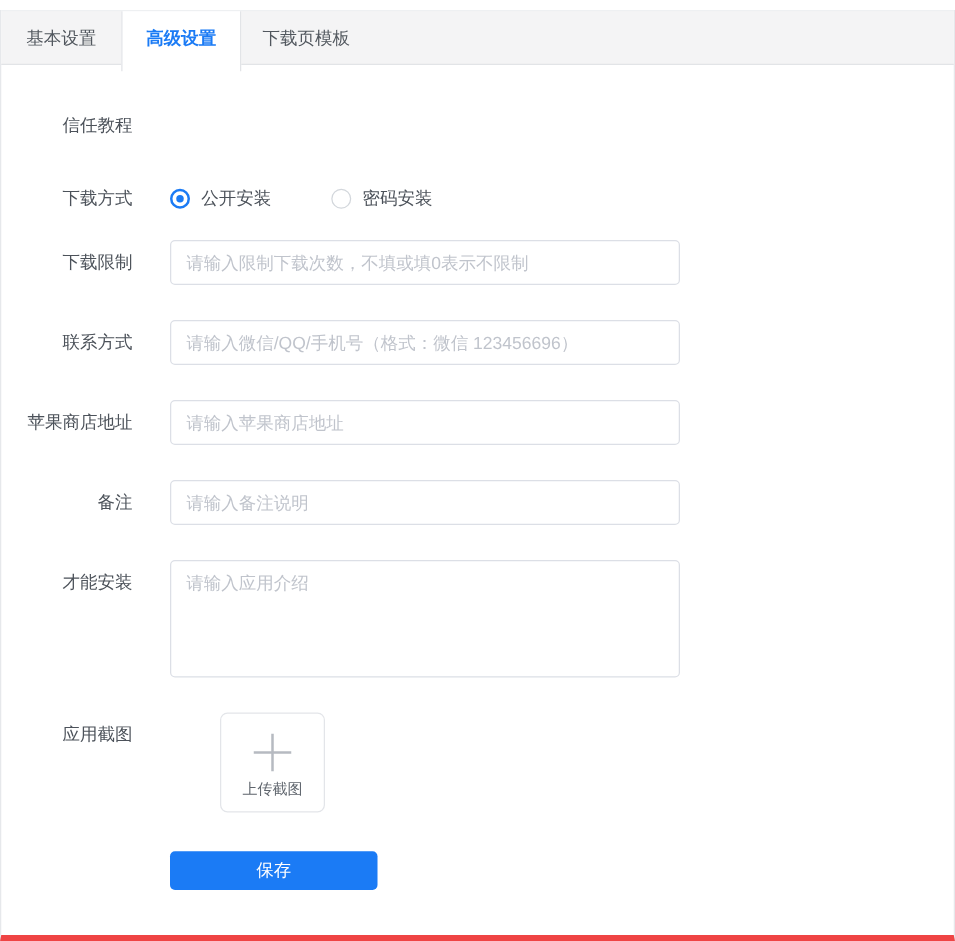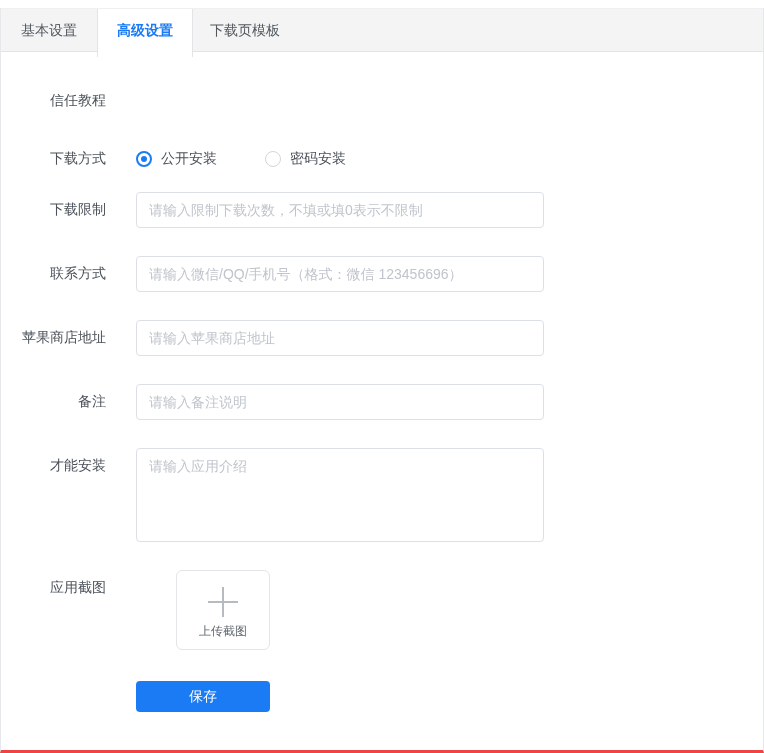--- a/index.html
+++ b/index.html
@@ -8,21 +8,21 @@
     width:764px; height:753px;
     font-family:"Liberation Sans","DejaVu Sans",sans-serif;
     font-size:14px; color:#50555c;
     overflow:hidden;
   }
   .top-strip { height:8px; background:#ffffff; }
   .panel {
     height:745px;
     border-left:1px solid #e6e8eb;
     border-right:1px solid #e6e8eb;
-    border-bottom:3px solid #ef4444;
+    border-bottom:5px solid #ef4444;
     background:#ffffff;
   }
   
   .tabbar {
     display:flex; height:44px;
     background:#f4f4f5;
     border-top:1px solid #eef0f2;
     border-bottom:1px solid #e2e4e7;
     position:relative;
   }
@@ -70,39 +70,39 @@
     width:408px; border:1px solid #dcdfe6; border-radius:4px;
     font-family:"Liberation Sans","DejaVu Sans",sans-serif;
     font-size:14px; color:#333; background:#fff; outline:none;
   }
   .text-input { height:36px; padding:0 12px; }
   .textarea { height:94px; padding:9px 12px; resize:none; }
   .text-input::placeholder, .textarea::placeholder { color:#c0c4cc; opacity:1; }
   
   .upload-row { margin-bottom:31px;gap:40px; }
   .upload-box {
-    width:94px; height:80px;
+    width:84px; height:80px;
     border:1px solid #e3e5e9; border-radius:6px;
     position:relative; cursor:pointer; background:#fff;
   }
   .plus-icon { position:absolute; top:16px; left:50%; width:30px; height:30px; transform:translateX(-50%); }
   .plus-icon::before {
     content:""; position:absolute; left:0; top:14px; width:30px; height:2px; background:#b6bac1;
   }
   .plus-icon::after {
     content:""; position:absolute; left:14px; top:0; width:2px; height:30px; background:#b6bac1;
   }
   .upload-text {
     position:absolute; bottom:9px; width:100%; text-align:center;
     font-size:12px; color:#5f656d;
   }
   
   .save-row { margin-left:135px; }
   .save-btn {
-    width:134px; height:31px;
+    width:166px; height:31px;
     background:#1b7bf5; color:#ffffff;
     border:none; border-radius:4px;
     font-size:14px; font-family:"Liberation Sans","DejaVu Sans",sans-serif;
     cursor:pointer;
   }
 </style>
 </head>
 <body>
 
 <div class="top-strip"></div>

